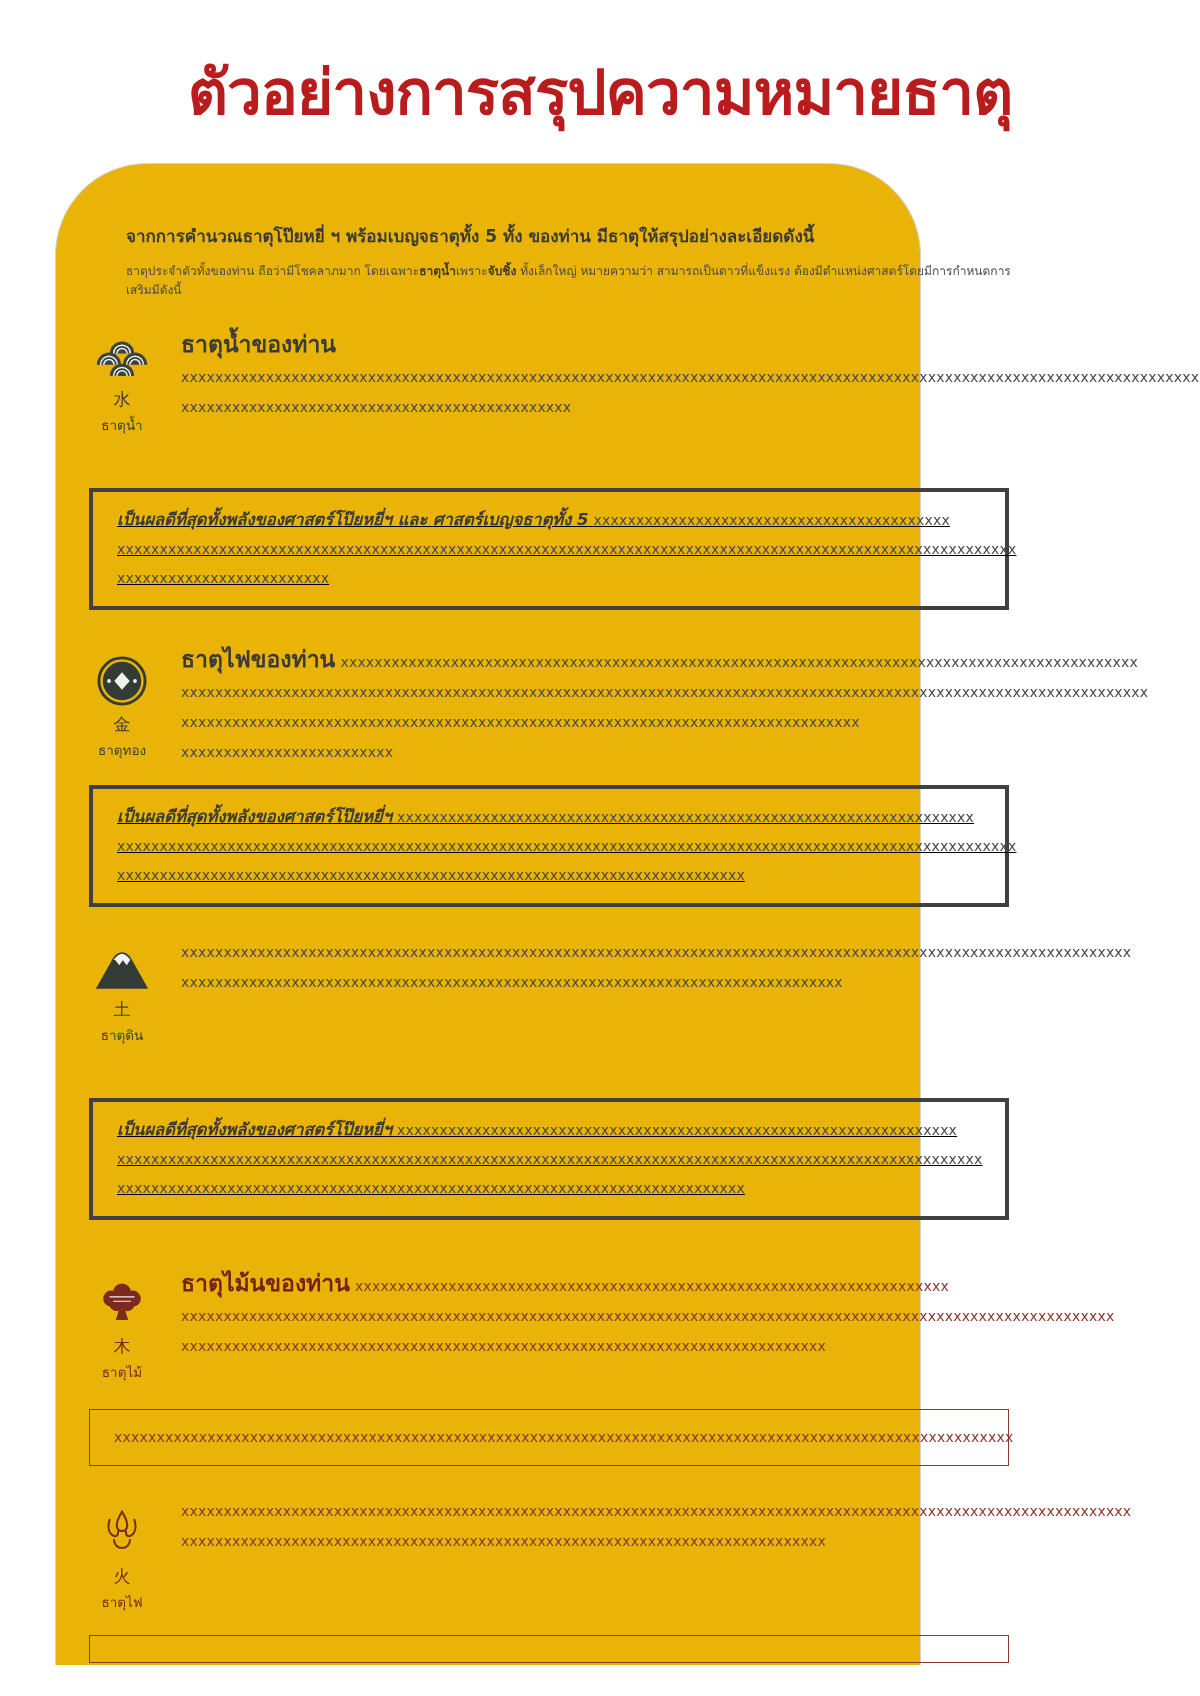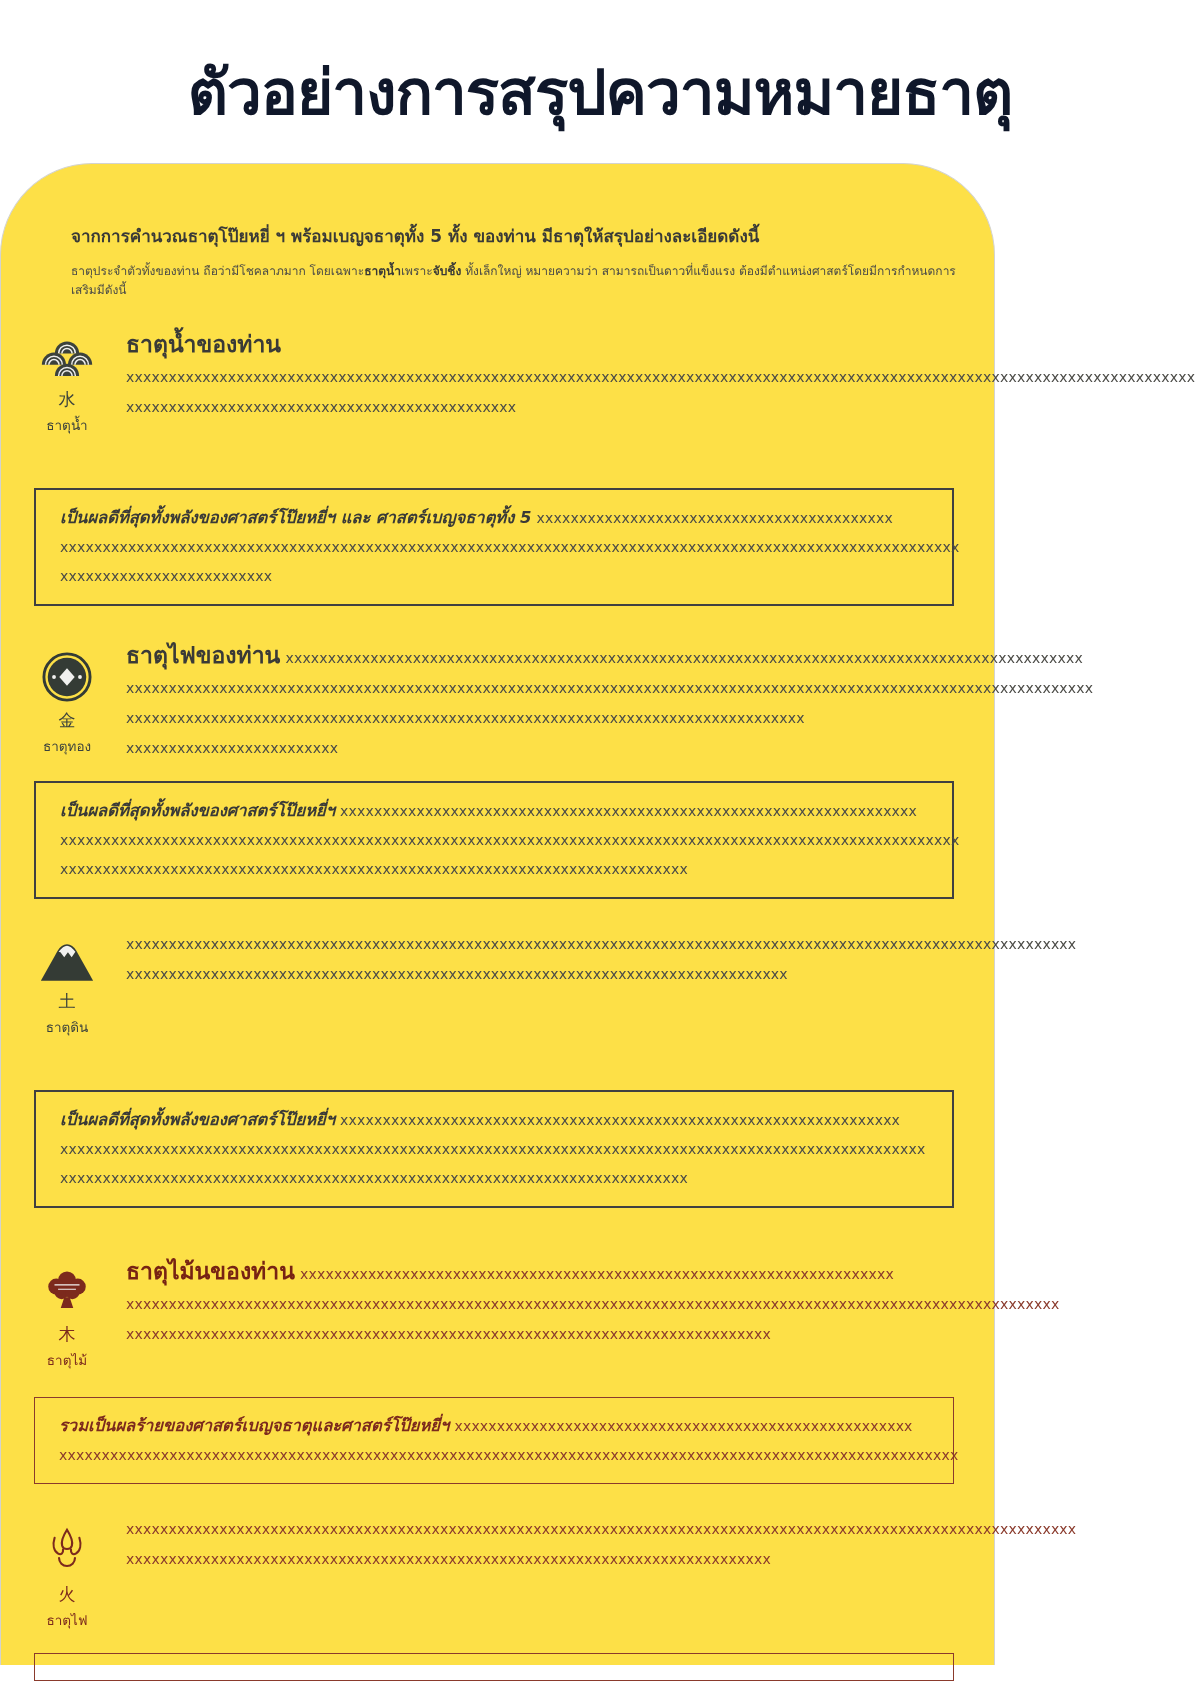--- a/index.html
+++ b/index.html
@@ -1,26 +1,26 @@
 <!DOCTYPE html>
 <html><head>
 <meta charset="utf-8">
 <style>
   * { margin:0; padding:0; box-sizing:border-box; }
   html,body { width:1200px; background:#ffffff; font-family:"DejaVu Sans","Liberation Sans",sans-serif; }
   body { height:1696px; overflow:hidden; }
 
   .page-title {
-    text-align:center; font-size:62px; font-weight:900; color:#0f172a;
+    text-align:center; font-size:62px; font-weight:900; color:#b91c1c;
     letter-spacing:-1px; margin:60px 20px 38px 20px; line-height:1.05;
   }
 
   .sheet {
-    position:relative; width:995px; height:1502px;
-    background:#fde047; border:1px solid #d3d3d0; border-bottom:none;
+    position:relative; margin-left:55px; width:866px; height:1502px;
+    background:#eab308; border:1px solid #d3d3d0; border-bottom:none;
     border-radius:92px 92px 0 0; padding-top:58px; overflow:visible;
   }
 
   .intro { margin:0 0 30px 70px; width:905px; }
   .intro-headline { font-size:17px; font-weight:bold; color:#3a3a37; margin-bottom:13px; }
   .intro-body { font-size:12px; color:#4b4b47; line-height:1.55; }
   .intro-body b { color:#3a3a37; }
 
   .element { display:flex; margin-left:35px; margin-top:30px; }
   .icon-col { width:62px; flex:0 0 62px; text-align:center; padding-top:12px; color:#3c423c; }
@@ -31,21 +31,21 @@
   .line { line-height:30px; white-space:nowrap; }
   .head { font-size:23px; font-weight:bold; color:#3a3a37; }
   .xline { font-size:14px; color:#4b4b47; letter-spacing:0.2px; }
 
   .element.red .icon-col, .element.red .hanzi, .element.red .elabel { color:#7c2a1d; }
   .element.red .head { color:#772313; }
   .element.red .xline { color:#8a3a2c; }
 
   .callout { margin-left:33px; width:920px; padding:13px 24px; background:transparent; }
   .callout .line { line-height:29px; }
-  .callout.dark-box { border:2px solid #404040; }
+  .callout.dark-box { border:4px solid #404040;text-decoration:underline; }
   .callout.red-box { border:1.5px solid #8a3a2c; }
   .btitle { font-size:16.5px; font-weight:bold; font-style:italic; color:#3a3a37; }
   .red-box .btitle { color:#7c2a1d; }
   .red-box .xline { color:#8a3a2c; }
 
   .mt-c1 { margin-top:52px; }
   .mt-gold { margin-top:34px; }
   .mt-c2 { margin-top:18px; }
   .mt-earth { margin-top:30px; }
   .mt-c3 { margin-top:52px; }
@@ -162,21 +162,20 @@
       <div class="elabel">ธาตุไม้</div>
     </div>
     <div class="text-col">
       <div class="line"><span class="head">ธาตุไม้นของท่าน</span> <span class="xline">xxxxxxxxxxxxxxxxxxxxxxxxxxxxxxxxxxxxxxxxxxxxxxxxxxxxxxxxxxxxxxxxxxxxxx</span></div>
       <div class="line xline">xxxxxxxxxxxxxxxxxxxxxxxxxxxxxxxxxxxxxxxxxxxxxxxxxxxxxxxxxxxxxxxxxxxxxxxxxxxxxxxxxxxxxxxxxxxxxxxxxxxxxxxxxxxxxx</div>
       <div class="line xline">xxxxxxxxxxxxxxxxxxxxxxxxxxxxxxxxxxxxxxxxxxxxxxxxxxxxxxxxxxxxxxxxxxxxxxxxxxxx</div>
     </div>
   </section>
 
   <div class="callout red-box mt-c4">
-    <div class="line"><span class="btitle">รวมเป็นผลร้ายของศาสตร์เบญจธาตุและศาสตร์โป๊ยหยี่ฯ</span> <span class="xline">xxxxxxxxxxxxxxxxxxxxxxxxxxxxxxxxxxxxxxxxxxxxxxxxxxxxxx</span></div>
     <div class="line xline">xxxxxxxxxxxxxxxxxxxxxxxxxxxxxxxxxxxxxxxxxxxxxxxxxxxxxxxxxxxxxxxxxxxxxxxxxxxxxxxxxxxxxxxxxxxxxxxxxxxxxxxxxx</div>
   </div>
 
   <section class="element red mt-fire">
     <div class="icon-col">
       <svg width="46" height="50" viewBox="0 0 52 56">
         <g fill="none" stroke="#7c2a1d" stroke-width="2.4" stroke-linecap="round">
           <path d="M26,4 C21,12 19,17 20.5,22 C22,27 30,27 31.5,22 C33,17 31,12 26,4 Z"></path>
           <path d="M12,13 C9.5,21 11,28 16,31 C19.5,33 22,30 21.5,26.5"></path>
           <path d="M40,13 C42.5,21 41,28 36,31 C32.5,33 30,30 30.5,26.5"></path>

